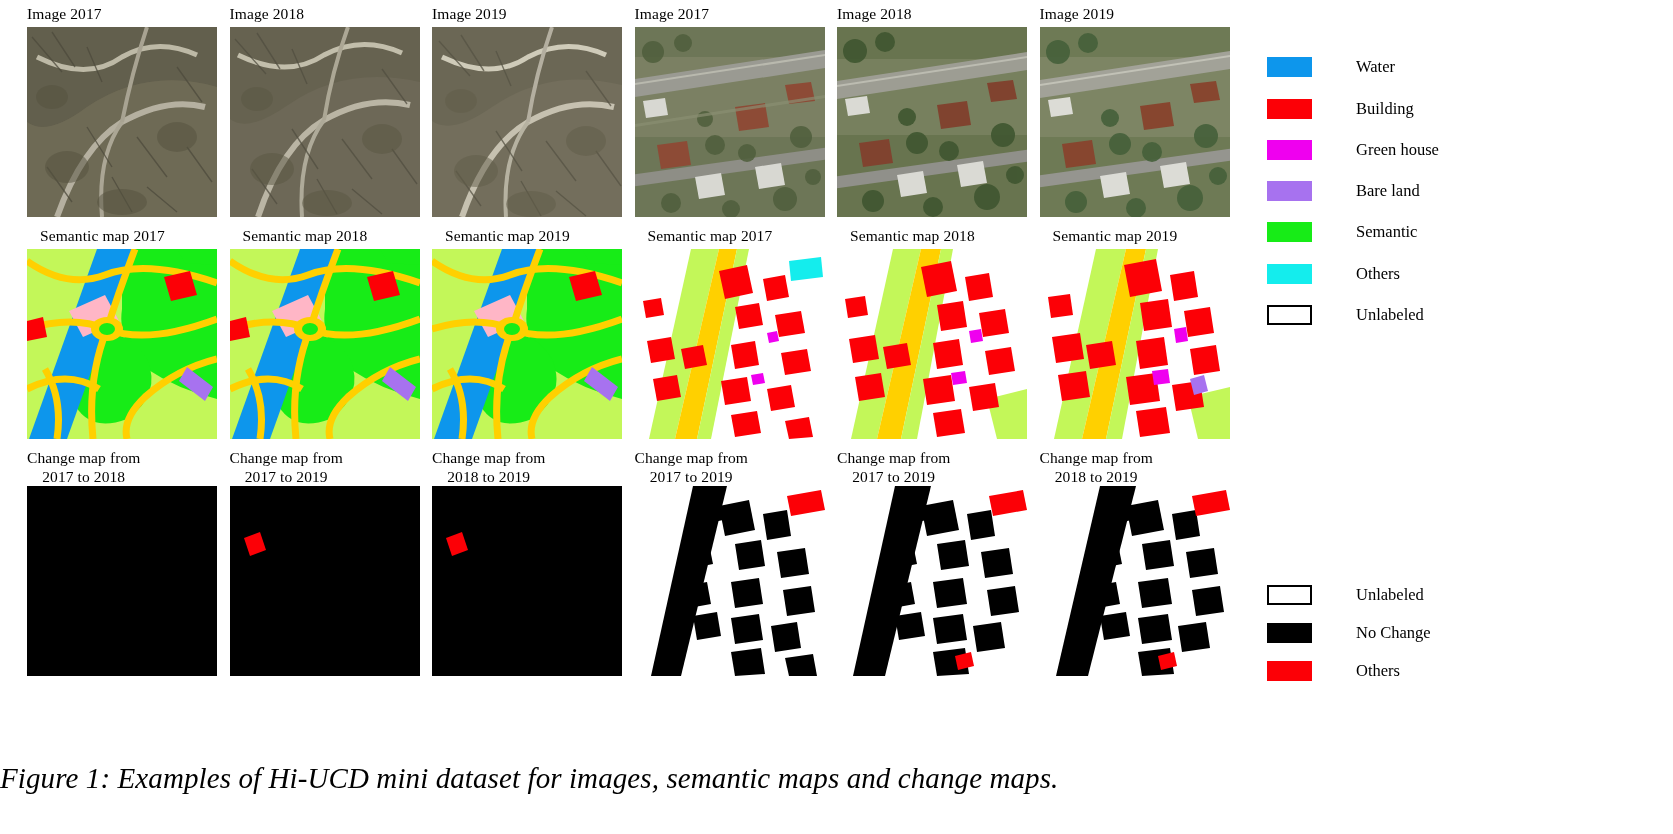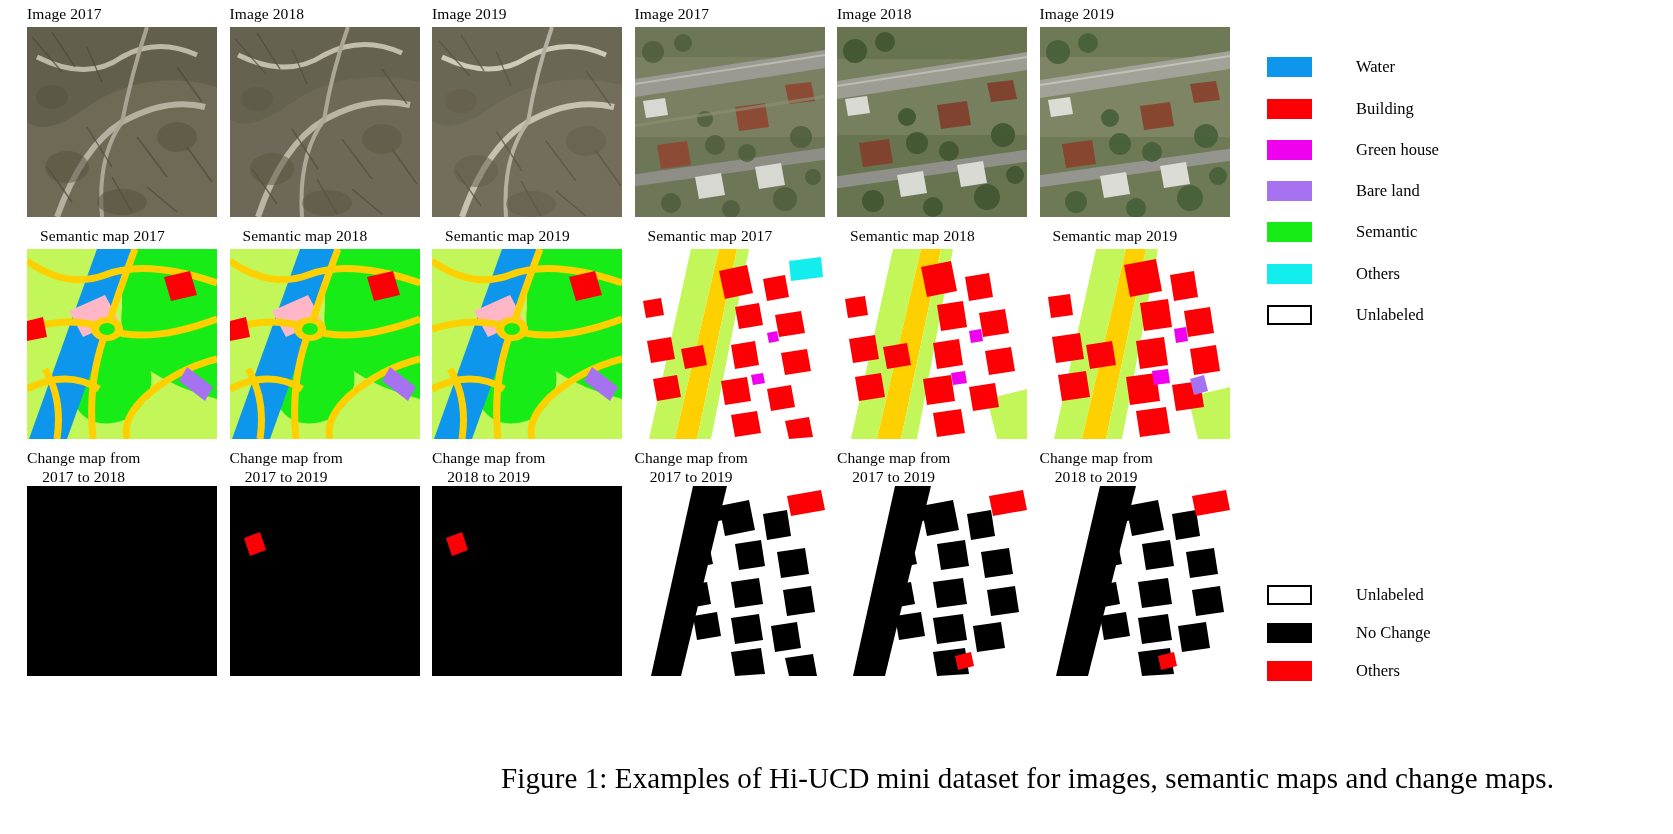--- a/index.html
+++ b/index.html
@@ -94,24 +94,25 @@
     line-height: 20px;
     white-space: nowrap;
   }
 
   
   #caption {
     position: absolute;
     left: 0;
     top: 760px;
     width: 1554px;
-    text-align: right;
+    text-align: left;
     font-size: 29px;
     line-height: 36px;
     letter-spacing: .1px;
+    font-style: italic;
   }
 
   
   .art { position: absolute; inset: 0; width: 100%; height: 100%; display: block; }
 </style>
 </head>
 <body>
 
 <div id="figure">
 

